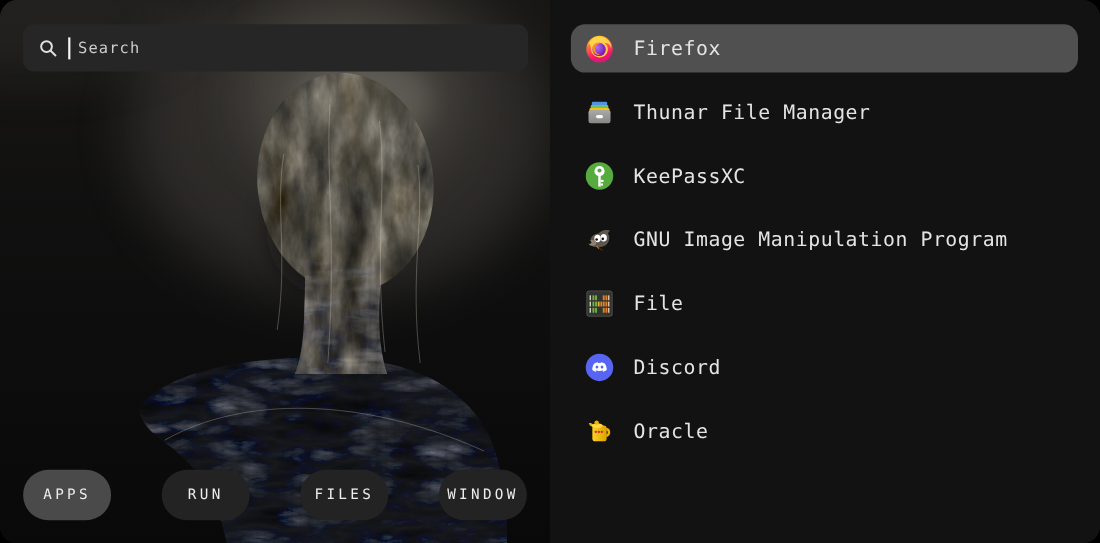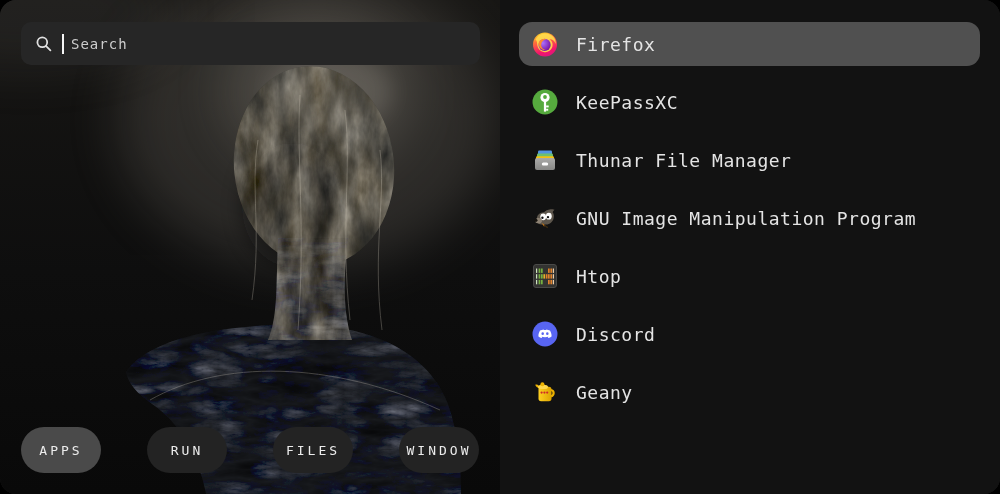--- a/index.html
+++ b/index.html
@@ -156,48 +156,48 @@
           <circle cx="13.6" cy="14.9" r="6.1" fill="url(#ffp)"></circle>
           <path d="M7.5 14 C8 10 12 8 15.5 9.3 C12.5 9.6 10.4 11.7 10.2 14.4 C10 17.2 12 19.5 14.8 19.9 C11.3 20.6 7.9 17.8 7.5 14 Z" fill="#ff8a2a"></path>
         </svg>
       </span>
       <span class="label">Firefox</span>
     </div>
 
     <div class="row">
       <span class="icon">
         <svg viewBox="0 0 28 28" aria-hidden="true">
-          <circle cx="14" cy="14" r="12.5" fill="#56aa3e"></circle>
-          <circle cx="14" cy="9.6" r="4.6" fill="#ffffff"></circle>
-          <circle cx="14" cy="9" r="1.9" fill="#56aa3e"></circle>
-          <rect x="12.9" y="13.6" width="2.2" height="10" fill="#ffffff"></rect>
-          <rect x="15.1" y="17.5" width="2.6" height="1.9" fill="#ffffff"></rect>
-          <rect x="15.1" y="20.8" width="2.1" height="1.9" fill="#ffffff"></rect>
-        </svg>
-      </span>
-      <span class="label">KeePassXC</span>
-    </div>
-
-    <div class="row">
-      <span class="icon">
-        <svg viewBox="0 0 28 28" aria-hidden="true">
           <defs>
             <linearGradient id="thg" x1="0" y1="0" x2="0" y2="1">
               <stop offset="0" stop-color="#aaaaa8"></stop>
                 <stop offset="1" stop-color="#878785"></stop>
             </linearGradient>
           </defs>
           <rect x="7" y="4.5" width="14" height="5" rx="1.2" fill="#5294e2"></rect>
           <rect x="6" y="7.5" width="16" height="5" rx="1.2" fill="#6ec06d"></rect>
           <rect x="5" y="10.2" width="18" height="5" rx="1.2" fill="#f5c211"></rect>
           <rect x="4" y="12" width="20" height="12" rx="2" fill="url(#thg)"></rect>
           <rect x="10.8" y="16.5" width="6.4" height="3" rx="1.5" fill="#fdfdfd"></rect>
         </svg>
       </span>
       <span class="label">Thunar File Manager</span>
+    </div>
+
+    <div class="row">
+      <span class="icon">
+        <svg viewBox="0 0 28 28" aria-hidden="true">
+          <circle cx="14" cy="14" r="12.5" fill="#56aa3e"></circle>
+          <circle cx="14" cy="9.6" r="4.6" fill="#ffffff"></circle>
+          <circle cx="14" cy="9" r="1.9" fill="#56aa3e"></circle>
+          <rect x="12.9" y="13.6" width="2.2" height="10" fill="#ffffff"></rect>
+          <rect x="15.1" y="17.5" width="2.6" height="1.9" fill="#ffffff"></rect>
+          <rect x="15.1" y="20.8" width="2.1" height="1.9" fill="#ffffff"></rect>
+        </svg>
+      </span>
+      <span class="label">KeePassXC</span>
     </div>
 
     <div class="row">
       <span class="icon">
         <svg viewBox="0 0 28 28" aria-hidden="true">
           <path d="M8 20 C5.5 18 5 13 7.5 10.5 C9 9 11 8.2 13 8.2 C14.5 6.8 16.5 5.6 19.5 5.2 C21.5 5 23 5.3 23.6 5.8 C22.8 6.3 22 7.2 21.7 8.3 C22.8 9.8 23.2 12 22.6 14.5 C21.8 17.8 18.8 20.4 15 20.6 C12 20.8 9.6 20.6 8 20 Z" fill="#5d564c"></path>
           <ellipse cx="12.2" cy="12.8" rx="2.9" ry="3.4" fill="#ffffff"></ellipse>
           <ellipse cx="17.8" cy="12.2" rx="2.9" ry="3.4" fill="#ffffff"></ellipse>
           <circle cx="11.4" cy="13.7" r="1.2" fill="#111111"></circle>
           <circle cx="17" cy="13.1" r="1.2" fill="#111111"></circle>
@@ -231,21 +231,21 @@
             <rect x="21.8" y="12.2" width="1.2" height="4.4" fill="#f0cfa8"></rect>
             <rect x="5" y="17.9" width="1.2" height="4.4" fill="#cfe3c0"></rect>
             <rect x="7.6" y="17.9" width="1.7" height="4.4" fill="#76b041"></rect>
             <rect x="10" y="17.9" width="1.7" height="4.4" fill="#76b041"></rect>
             <rect x="17" y="17.9" width="1.7" height="4.4" fill="#e2812a"></rect>
             <rect x="19.4" y="17.9" width="1.7" height="4.4" fill="#e2812a"></rect>
             <rect x="21.8" y="17.9" width="1.2" height="4.4" fill="#f0cfa8"></rect>
           </g>
         </svg>
       </span>
-      <span class="label">Htop</span>
+      <span class="label">File</span>
     </div>
 
     <div class="row">
       <span class="icon">
         <svg viewBox="0 0 28 28" aria-hidden="true">
           <circle cx="14" cy="14" r="12.5" fill="#5865f2"></circle>
           <path d="M9 10.6 C10.2 9.9 11.4 9.5 12.6 9.4 L12.95 10.1 C13.65 10 14.35 10 15.05 10.1 L15.4 9.4 C16.6 9.5 17.8 9.9 19 10.6 C20.3 12.8 20.7 15 20.55 16.4 C19.6 17.2 18.5 17.7 17.4 18 L16.8 16.95 C16.95 16.9 17.45 16.65 17.8 16.4 C15.4 17.5 12.6 17.5 10.2 16.4 C10.55 16.65 11.05 16.9 11.2 16.95 L10.6 18 C9.5 17.7 8.4 17.2 7.45 16.4 C7.3 15 7.7 12.8 9 10.6 Z" fill="#ffffff"></path>
           <ellipse cx="11.7" cy="13.7" rx="1.25" ry="1.4" fill="#5865f2"></ellipse>
           <ellipse cx="16.3" cy="13.7" rx="1.25" ry="1.4" fill="#5865f2"></ellipse>
         </svg>
@@ -265,18 +265,18 @@
           <path d="M20 12 C23.2 12.4 23.8 17 20 18.4" stroke="#eeb300" stroke-width="2.2" fill="none"></path>
           <path d="M8.4 10.4 C6.2 9.8 4.7 8.4 4.3 6.8 C5.3 6.3 6.8 6.6 7.9 7.7 L9.2 9.6 Z" fill="#eeb300"></path>
           <rect x="7.5" y="8.8" width="13" height="14.4" rx="2.6" fill="url(#geb)"></rect>
           <ellipse cx="12" cy="8.9" rx="5" ry="2.2" fill="#ffd84d"></ellipse>
           <circle cx="11.4" cy="6.2" r="2" fill="#eeb300"></circle>
           <circle cx="10.6" cy="14.6" r="1.1" fill="#cf2a2a"></circle>
           <circle cx="13.4" cy="14.6" r="1.1" fill="#cf2a2a"></circle>
           <circle cx="16.2" cy="14.6" r="1.1" fill="#cf2a2a"></circle>
         </svg>
       </span>
-      <span class="label">Geany</span>
+      <span class="label">Oracle</span>
     </div>
 
 
   </div>
 </div>
 
 </body></html>

